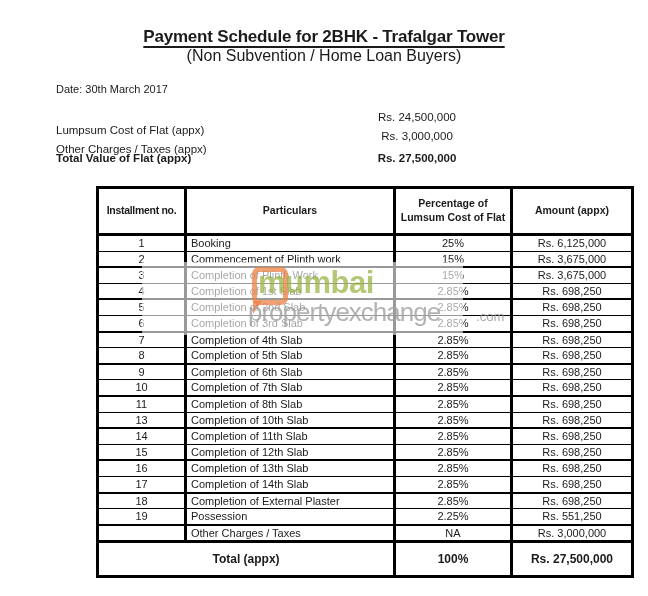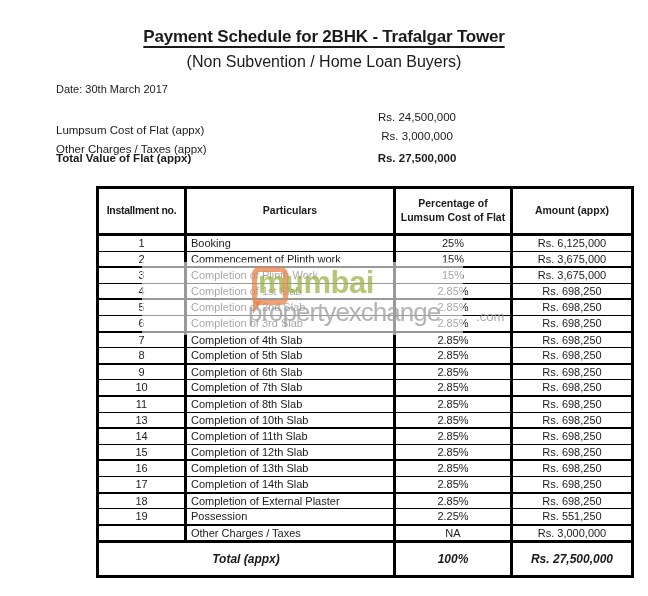--- a/index.html
+++ b/index.html
@@ -23,21 +23,21 @@
   .doc-title {
     display: inline-block;
     font-size: 17px;
     font-weight: bold;
     text-decoration: underline;
     text-decoration-thickness: 2px;
     text-underline-offset: 4px;
     letter-spacing: -0.2px;
   }
   .doc-subtitle {
-    margin-top: 6px;
+    margin-top: 0;
     font-size: 16px;
     font-weight: 400;
   }
   .doc-date {
     position: absolute;
     left: 56px; top: 83px;
     font-size: 11px;
   }
 
   
@@ -87,21 +87,20 @@
   .pay-table td.c1 { text-align: left; padding-left: 4px; }
   .pay-table td.c2 { text-align: center; }
   .pay-table td.c3 { text-align: center; }
   .pay-table tfoot td {
     height: 30px;
     font-size: 12px;
     font-weight: bold;
     text-align: center;
     vertical-align: middle;
     border-width: 3px;
-    font-style: italic;
   }
 
   
   .watermark { position: absolute; inset: 0; pointer-events: none; }
   .wm-box {
     position: absolute;
     left: 142px; top: 262px;
     width: 321px; height: 73px;
     background: rgba(255,255,255,0.60);
   }

